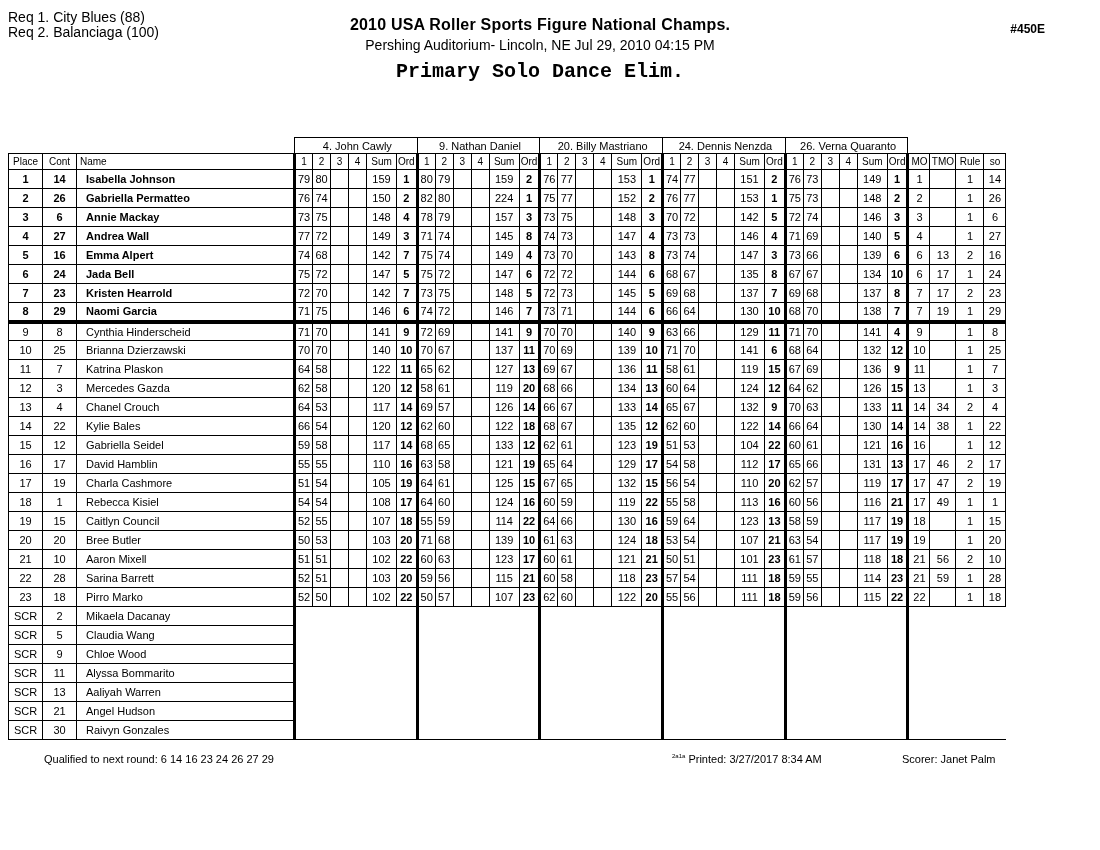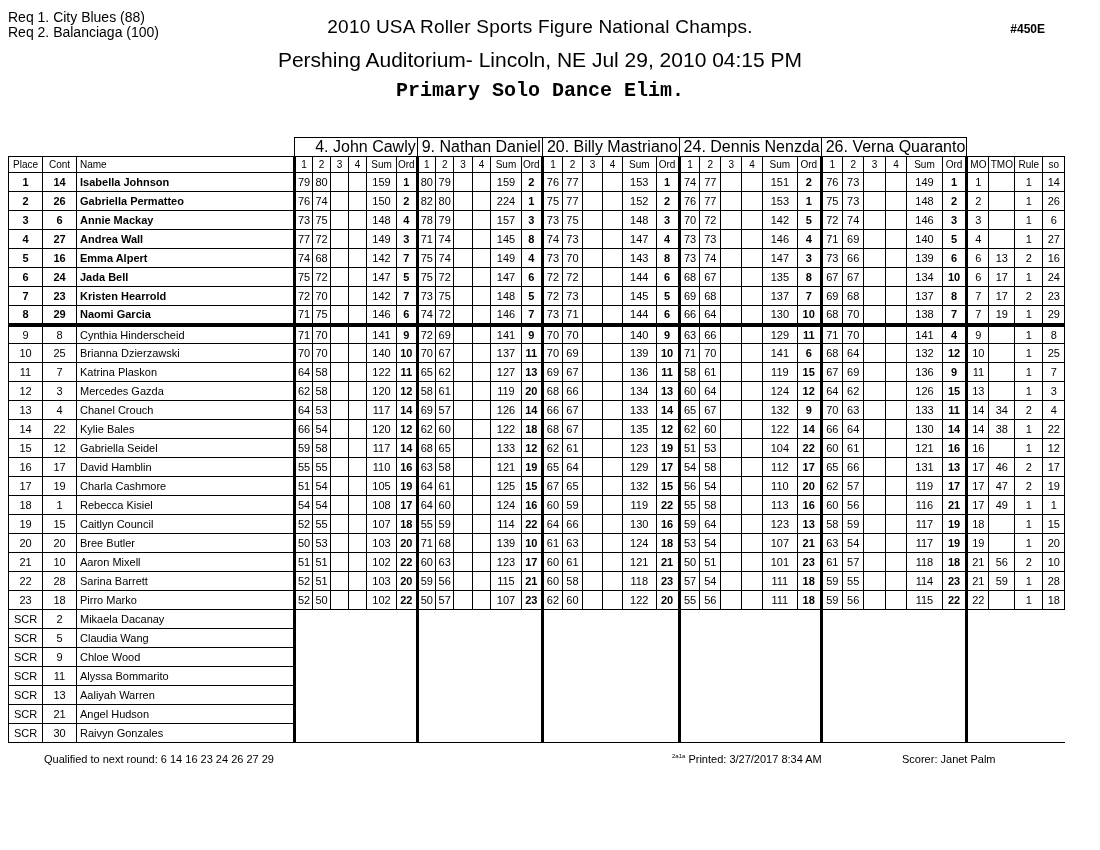--- a/index.html
+++ b/index.html
@@ -3,35 +3,35 @@
 <meta charset="utf-8">
 <style>
   * { margin:0; padding:0; box-sizing:border-box; }
   html,body { width:1100px; height:850px; background:#fff; color:#000;
     font-family:"Liberation Sans", sans-serif; }
   .page { position:relative; width:1100px; height:850px; overflow:hidden; }
 
   .reqs { position:absolute; left:8px; top:10px; font-size:14px; line-height:15px; }
   .evnum { position:absolute; right:55px; top:22px; font-size:12px; font-weight:bold; }
   .titles { position:absolute; left:0; top:16px; width:1080px; text-align:center; }
-  .t1 { font-size:19px; font-weight:normal; letter-spacing:.2px; }
-  .t2 { font-size:21px; margin-top:10px; }
+  .t1 { font-size:16px; font-weight:bold; letter-spacing:.2px; }
+  .t2 { font-size:14px; margin-top:3px; }
   .t3 { font-size:20px; font-weight:bold; margin-top:7px;font-family:Liberation Mono, monospace; }
   .t4 { font-size:16px; margin-top:5px; }
 
   table.results { position:absolute; left:8px; top:137px; border-collapse:collapse; table-layout:fixed; }
   .results th, .results td {
     border:1px solid #000; font-size:11px; height:19px; padding:0 1px;
     overflow:hidden; white-space:nowrap; text-align:center; vertical-align:middle;
   }
   .results th { font-weight:normal; font-size:10px; height:16px; }
-  .results th.judge { text-align:right; padding-left:4px; font-size:16px; height:16px; }
+  .results th.judge { text-align:center; padding-left:4px; font-size:11px; height:16px; }
   .results th.blank { border:none; }
   .results th.name-h { text-align:left; padding-left:3px; }
-  .results td.name { text-align:left; padding-left:3px; }
+  .results td.name { text-align:left; padding-left:9px; }
   .results td.nogrid { border:none; }
   .results td.thick, .results th.thick { border-left:3px solid #000; }
   .results td.ord { font-weight:bold; }
   .results tr.qualified td.place,
   .results tr.qualified td.cont,
   .results tr.qualified td.name { font-weight:bold; }
   .results tr.cutoff td { border-bottom:4px solid #000; }
   .results tr.lastrow td { border-bottom:1px solid #000; }
 
   .footer { position:absolute; left:12px; top:753px; width:989px; font-size:11px; height:16px;margin-left:32px; }

